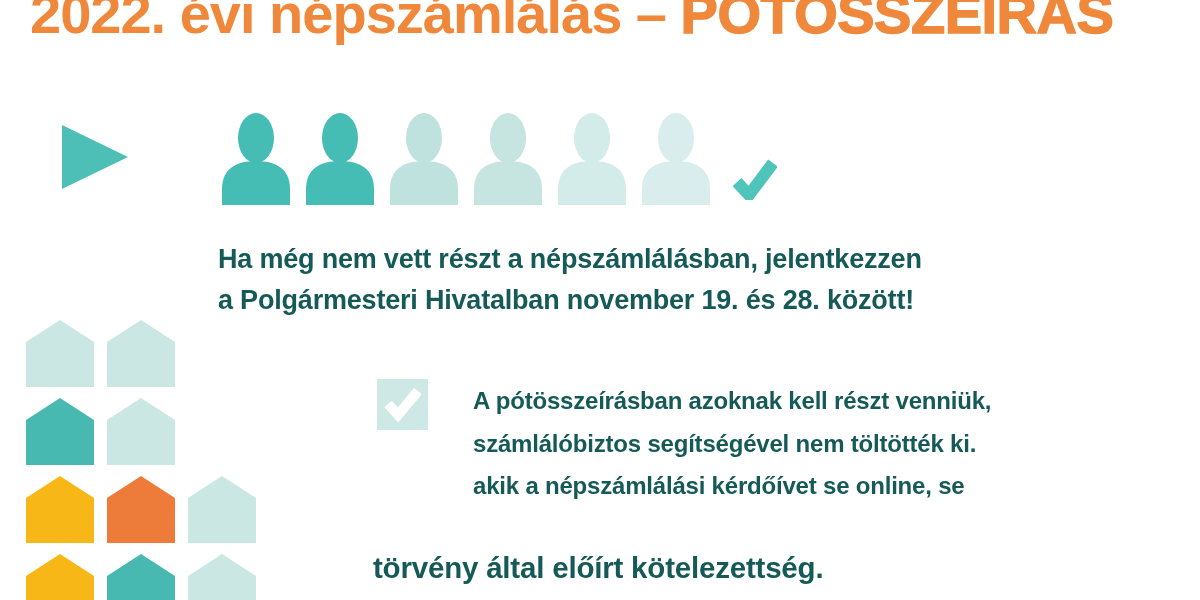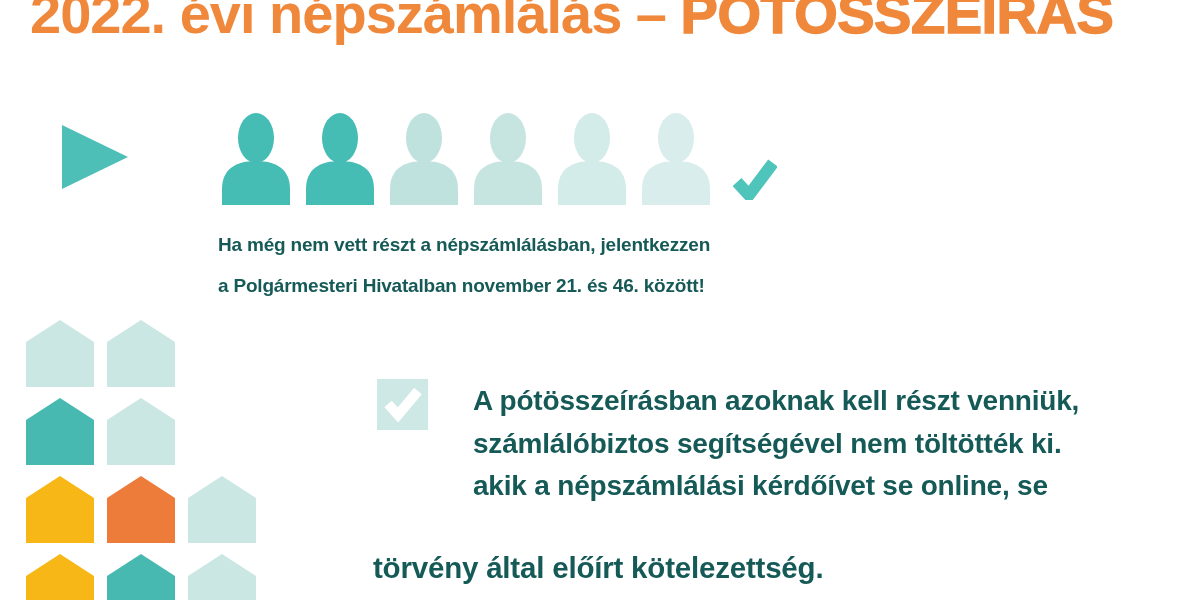--- a/index.html
+++ b/index.html
@@ -15,27 +15,27 @@
   #triangle{position:absolute;left:62px;top:125px;width:0;height:0;
             border-top:32px solid transparent;border-bottom:32px solid transparent;
             border-left:66px solid transparent;}
 
   
   #people{position:absolute;left:218px;top:113px;display:flex;gap:8px;align-items:flex-end;}
   #people svg{display:block;}
   #row-check{position:absolute;left:733px;top:158px;}
 
   
-  #cta{position:absolute;left:218px;top:224px;font-size:19px;line-height:41px;
+  #cta{position:absolute;left:218px;top:239px;font-size:27px;line-height:41px;
        letter-spacing:-0.2px;white-space:nowrap;}
 
   
   #checkbox{position:absolute;left:377px;top:379px;width:51px;height:51px;
             display:flex;align-items:center;justify-content:center;}
-  #info{position:absolute;left:473px;top:380px;font-size:28px;line-height:42.5px;
+  #info{position:absolute;left:473px;top:380px;font-size:24px;line-height:42.5px;
         letter-spacing:-0.2px;white-space:nowrap;}
 
   
   #footer{position:absolute;left:373px;top:547px;font-size:29.5px;line-height:42px;
           letter-spacing:-0.2px;white-space:nowrap;}
 
   
   #houses{position:absolute;left:26px;top:320px;display:grid;
           grid-template-columns:repeat(3,68px);grid-auto-rows:67px;gap:11px 13px;}
   .house{width:68px;height:67px;
@@ -79,21 +79,21 @@
         <path d="M4,92 L4,76 C4,56 18,48 38,48 C58,48 72,56 72,76 L72,92 Z" fill="#D9EEEC"></path>
       </svg>
     </div>
 
   <svg id="row-check" width="44" height="42" viewBox="0 0 44 42">
     <polyline points="4,24 16,37 40,5" fill="none" stroke-width="12" stroke-linecap="butt" class="row-check-stroke" stroke="#4FC4BB"></polyline>
   </svg>
 
   <div id="cta" style="color: rgb(21, 90, 87);">
     <div>Ha még nem vett részt a népszámlálásban, jelentkezzen</div>
-    <div>a Polgármesteri Hivatalban november 21. és 46. között!</div>
+    <div>a Polgármesteri Hivatalban november 19. és 28. között!</div>
   </div>
 
   <div id="checkbox" style="background: rgb(205, 232, 229);">
     <svg width="40" height="36" viewBox="0 0 40 36">
       <polyline points="5,17 15,28 35,4" fill="none" stroke-width="10" stroke-linecap="butt" class="box-check-stroke" stroke="#FFFFFF"></polyline>
     </svg>
   </div>
 
   <div id="info" style="color: rgb(21, 90, 87);">
     <div>A pótösszeírásban azoknak kell részt venniük,</div>

